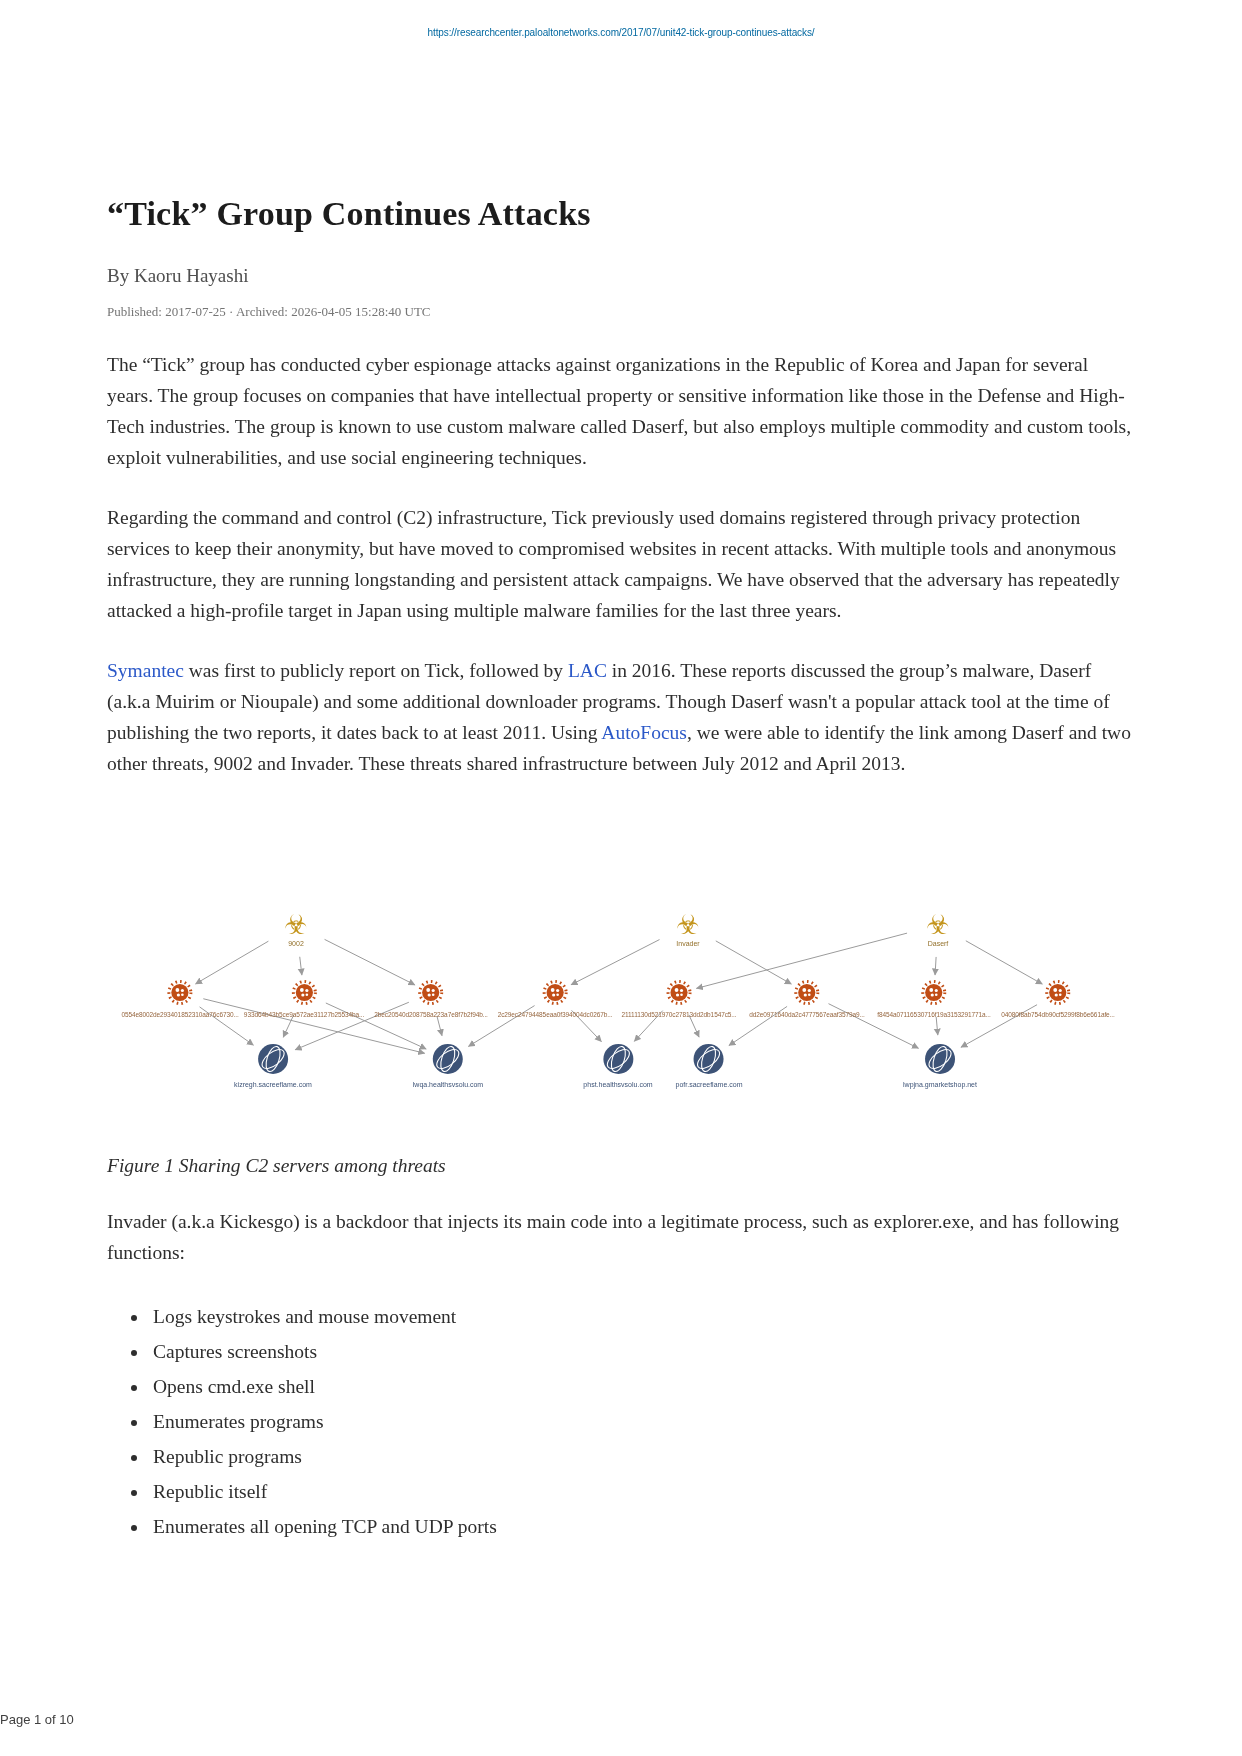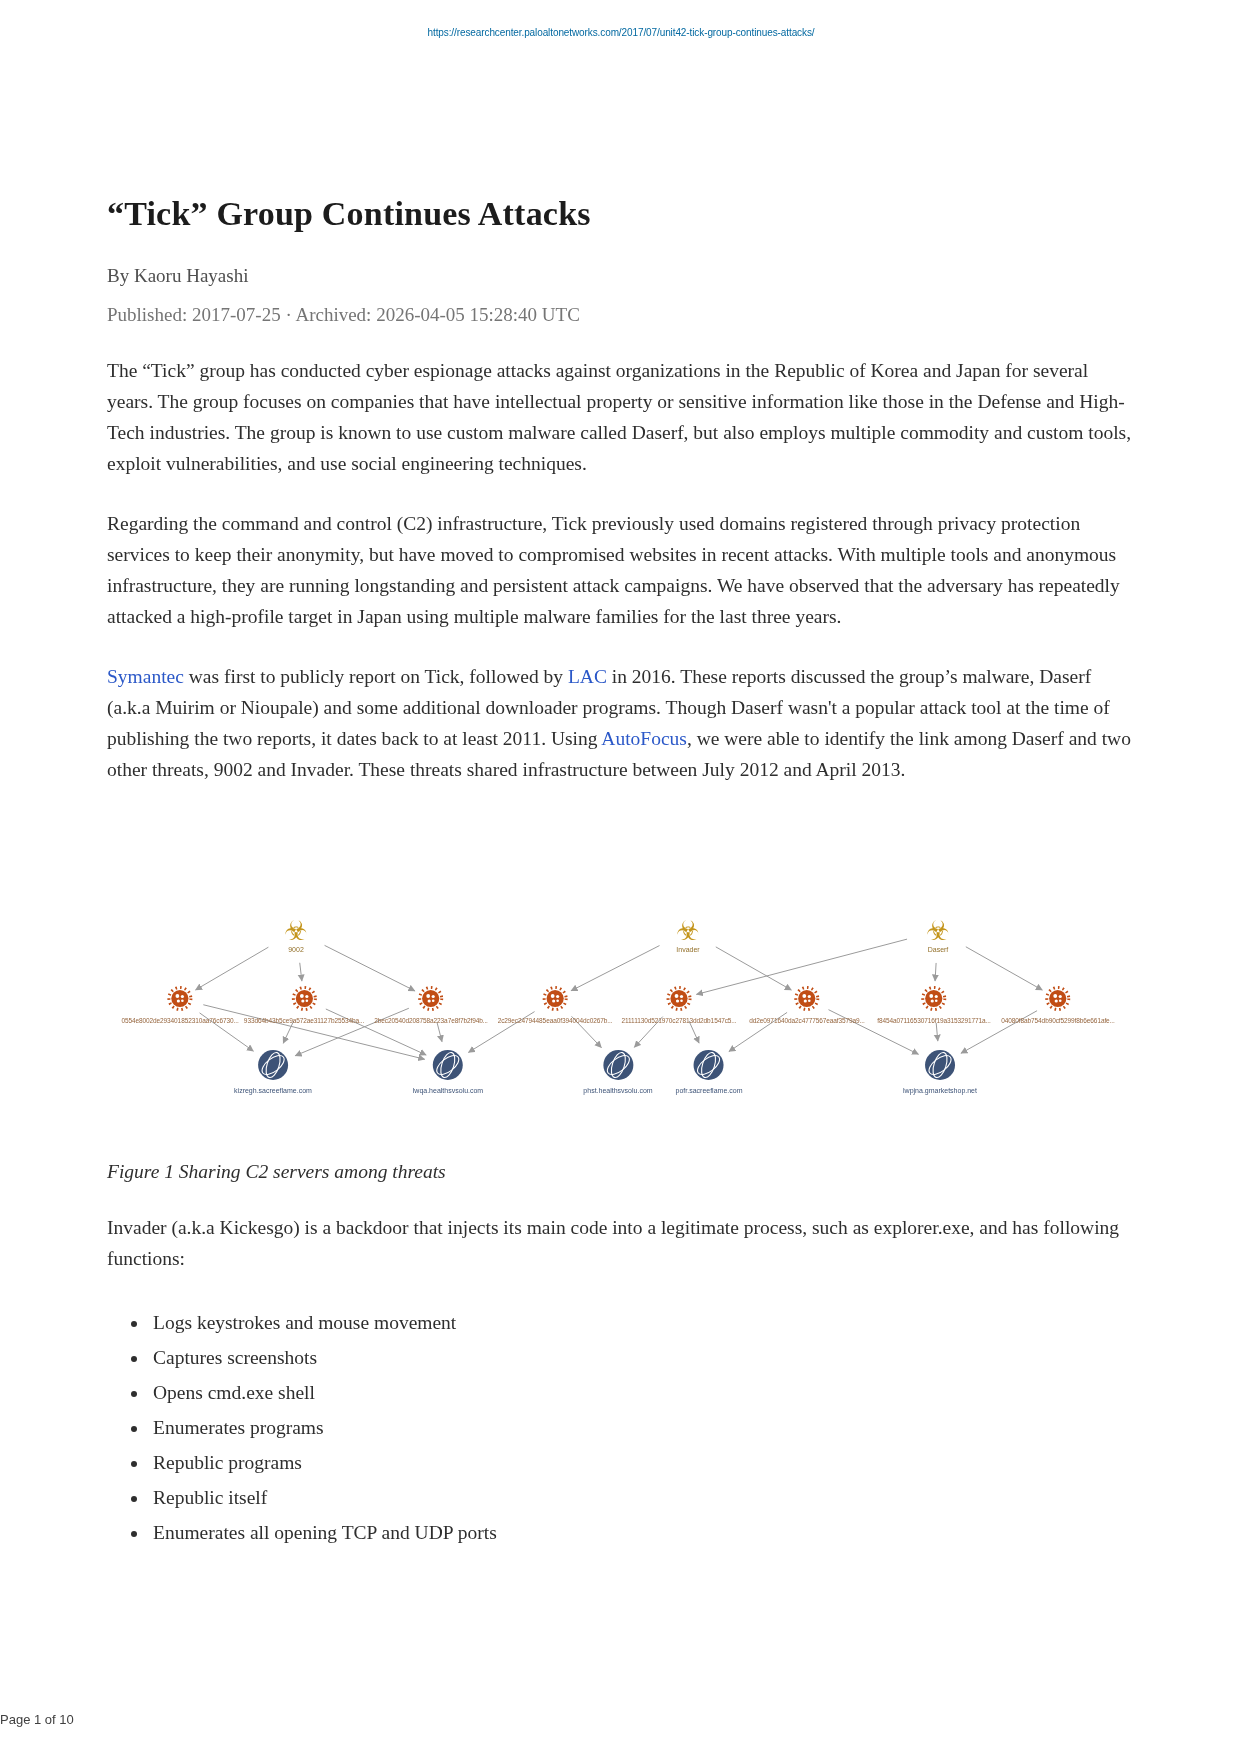--- a/index.html
+++ b/index.html
@@ -12,21 +12,21 @@
     position:absolute; top:27px; left:0; right:0; text-align:center;
     font-family:"Liberation Sans", sans-serif; font-size:10px;
     color:#0369a1; letter-spacing:-0.1px;
   }
   .content { position:absolute; left:107px; top:8px; width:1031px; }
   h1.title {
     margin:0; padding-top:186px; font-size:34px; font-weight:700;
     color:#1c1c1c; letter-spacing:0.2px; line-height:1.15;
   }
   .byline { margin-top:32px; font-size:19px; color:#4f4f4f; }
-  .published { margin-top:17px; font-size:19px; color:#757575; }
+  .published { margin-top:17px; font-size:13px; color:#757575; }
   p.body-par { margin:29px 0 0 0; font-size:19.5px; line-height:31px; color:#2e2e2e; }
   h2.section { margin:46px 0 0 0; font-size:21.5px; font-weight:700; color:#1f1f1f; }
   a.doclink { color:#2b58c8; cursor:pointer; }
   
   .figure-wrap {
     position:relative; margin:28px 0 0 -107px; width:1242px; height:300px;
   }
   .figure-wrap svg.edges { position:absolute; left:0; top:0; }
   .node { position:absolute; text-align:center; transform:translateX(-50%); }
   .node .nlabel {

